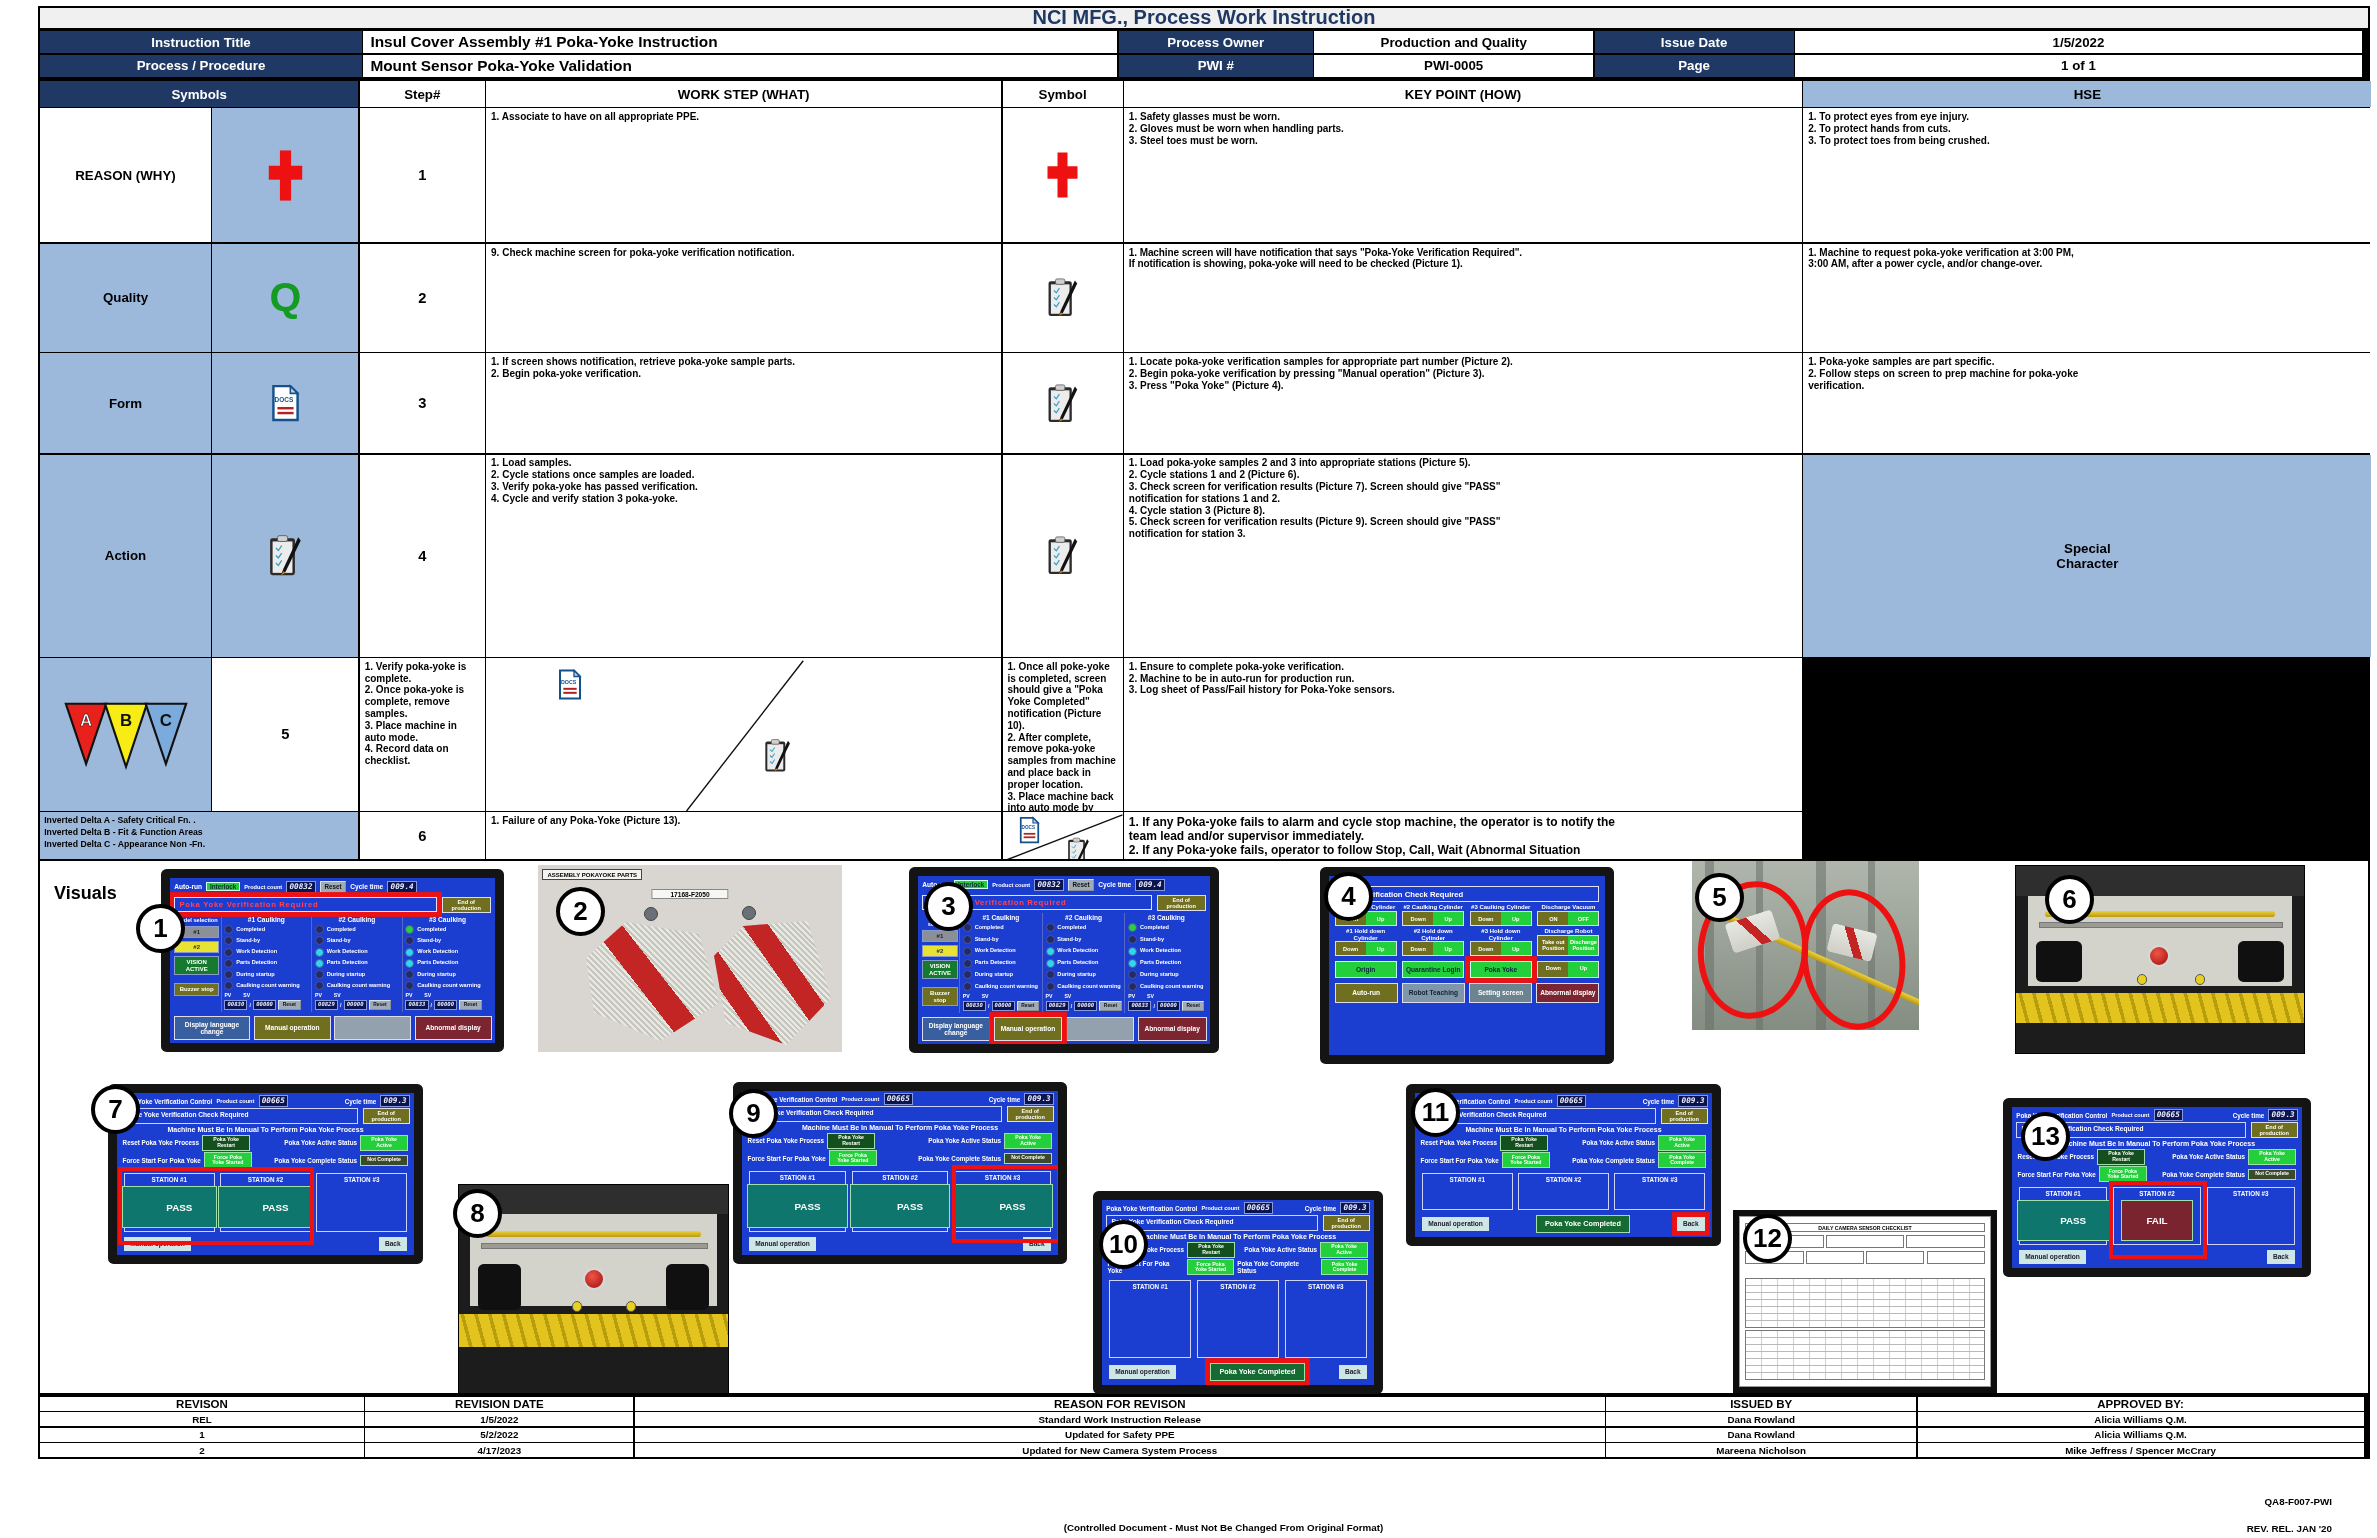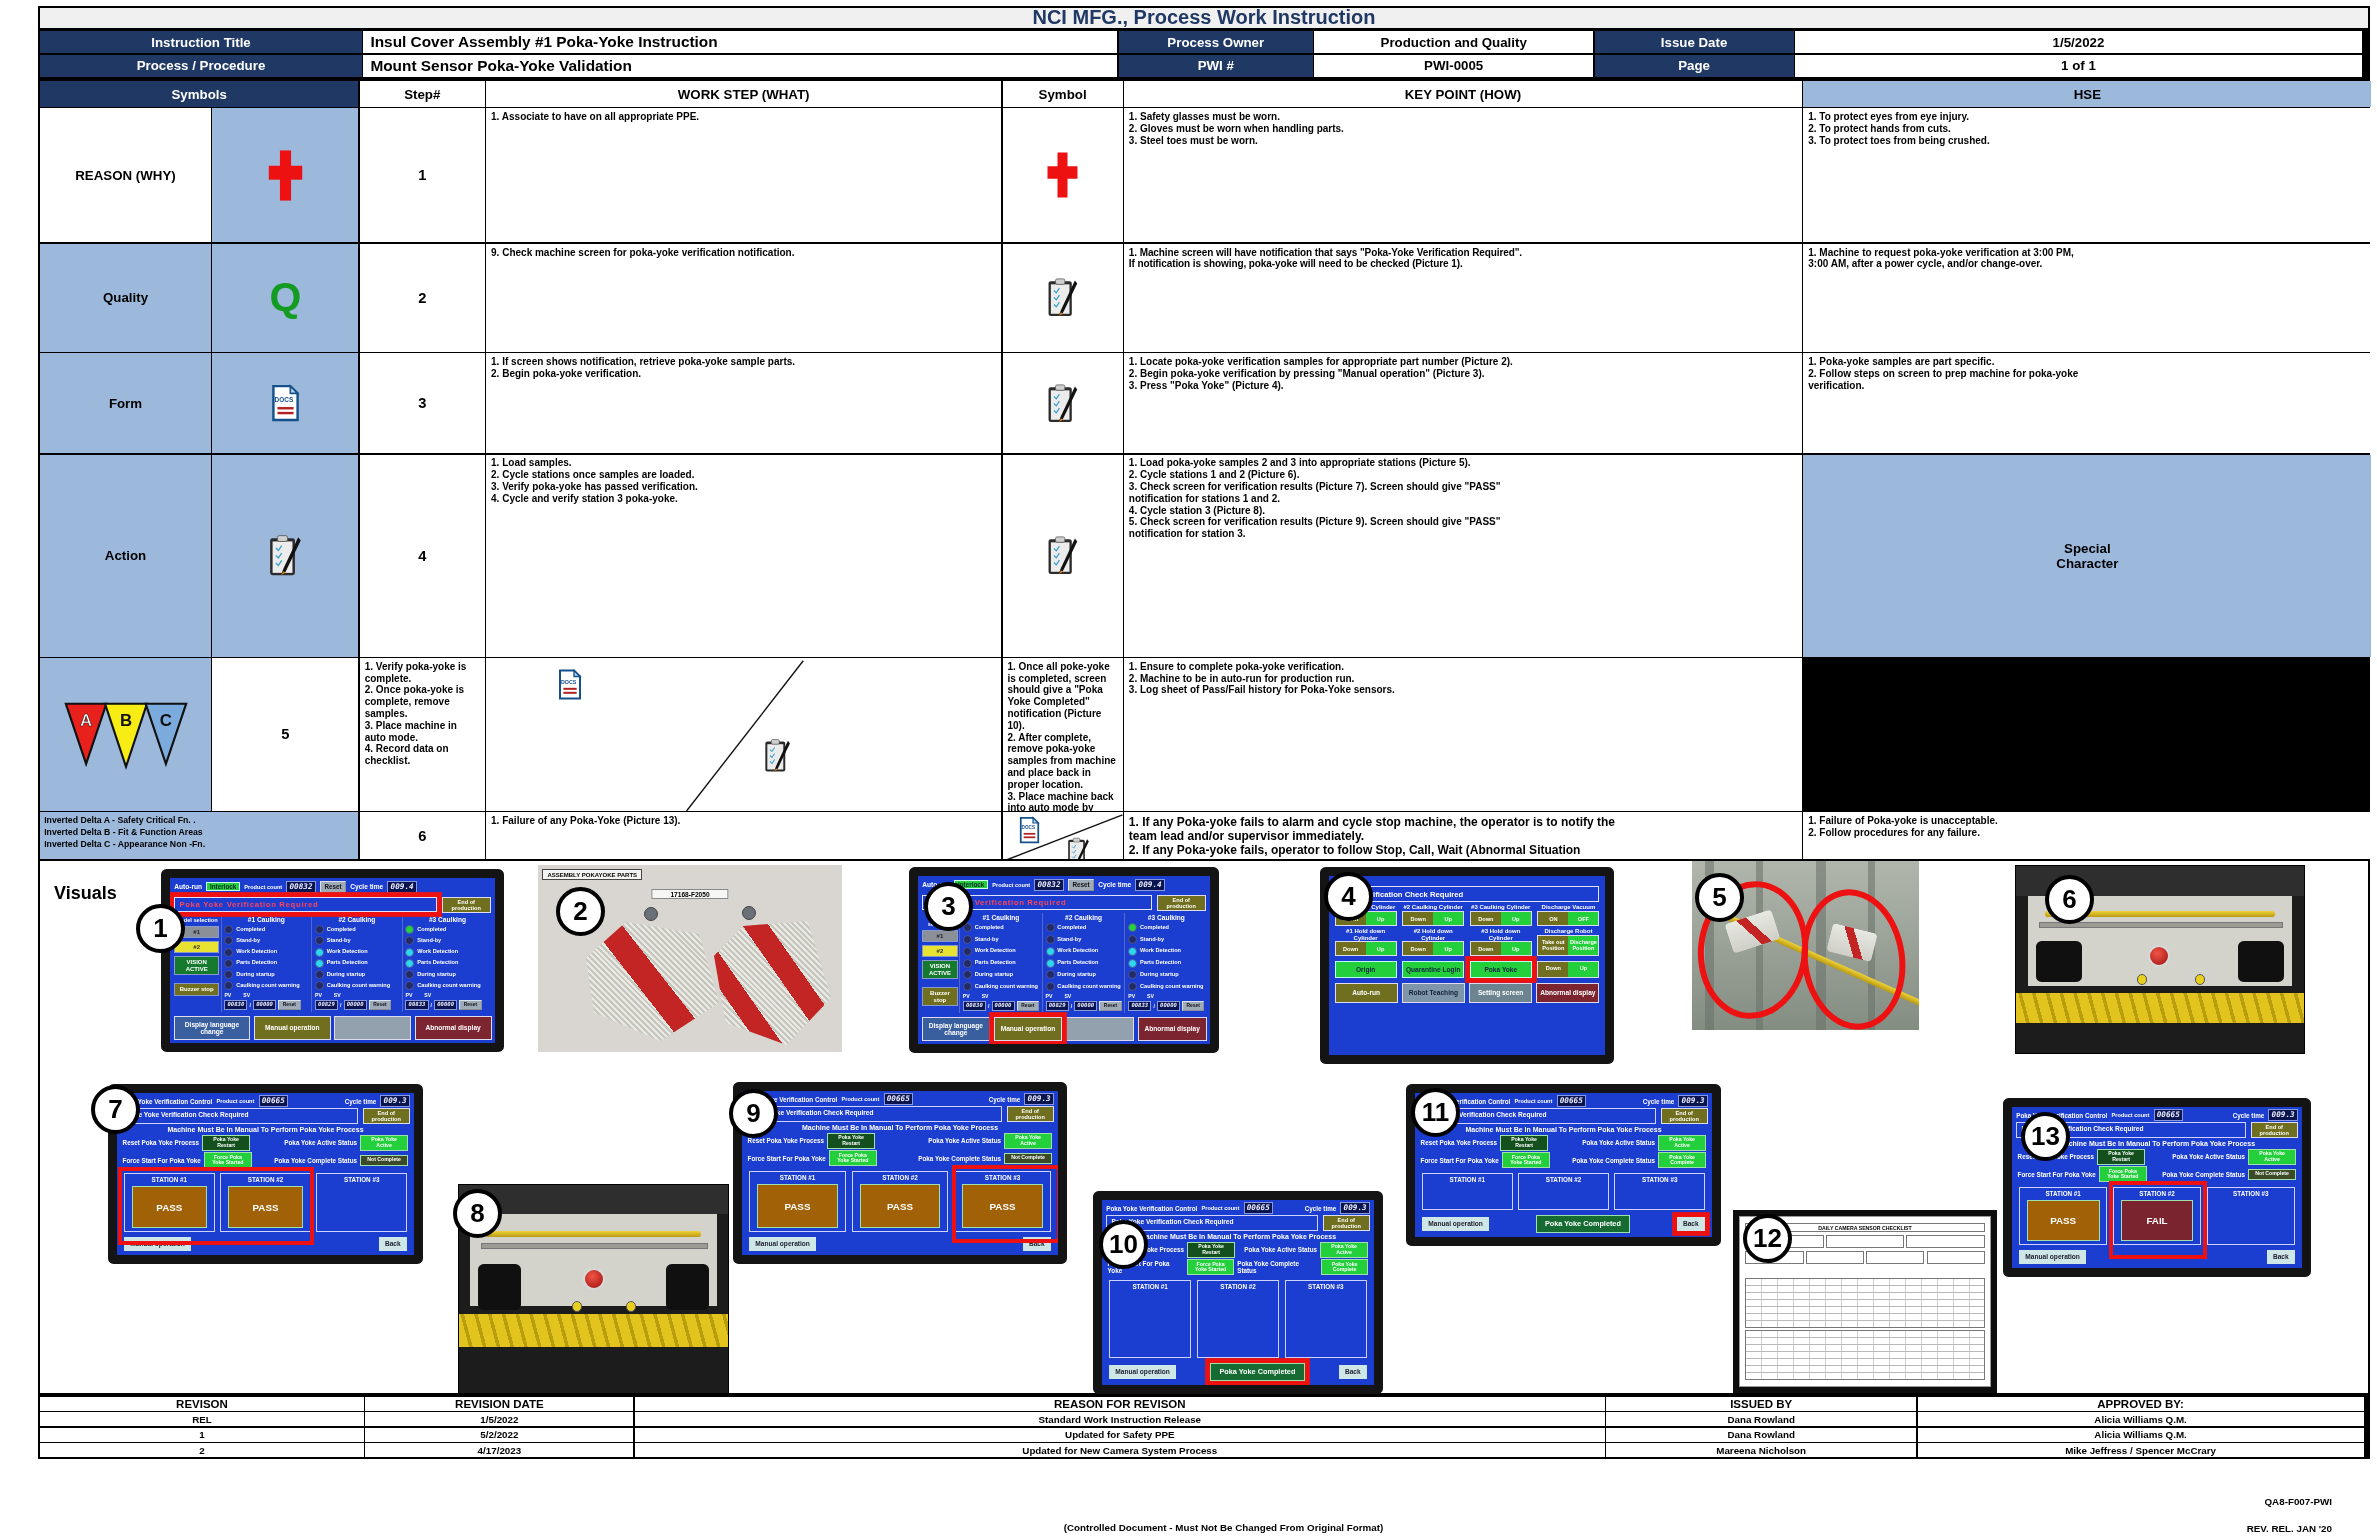--- a/index.html
+++ b/index.html
@@ -95,21 +95,21 @@
   .sc-r{display:flex;align-items:center;padding:0.7px 5.6px;font-size:6.3px;gap:2.8px;}
   .sc-chip{border:0.7px solid #9fe2a9;padding:1.4px 2.8px;font-size:5.2px;text-align:center;line-height:1.1;color:#fff;}
   .c-dkg{background:#14501e;}
   .c-brg{background:#23d03c;}
   .c-not{background:#3c4a28;}
   .sc-stations{flex:1;display:flex;gap:5.6px;padding:3.5px 7px 2.1px;position:relative;}
   .sc-sta{flex:1;border:0.7px solid #cfd4ff;padding:2.8px;display:flex;flex-direction:column;align-items:center;gap:2.8px;
           font-size:6.3px;min-height:24px;}
   .sc-status{width:88%;flex:1;display:flex;align-items:center;justify-content:center;font-size:9.8px;
              border:0.7px solid #9fe2a9;color:#fff;min-height:15.4px;}
-  .st-pass{background:#a16207;}
+  .st-pass{background:#0f766e;padding-left:20px;}
   .st-fail{background:#7a2430;}
   .sta-rb{position:absolute;border:4.2px solid #ee1111;z-index:6;pointer-events:none;}
   .sc-bottom{display:flex;align-items:center;justify-content:space-between;padding:2.8px 7px 4.2px;}
   .pale{background:#cfe6e6;color:#223;padding:3.5px 6.3px;font-size:6.6px;}
   .completed-btn{background:#156B31;border:0.7px solid #9fe2a9;color:#fff;padding:3.5px 8.4px;font-size:7.3px;}
 
   
   .parts-bg{background:#d9d6d1;position:relative;overflow:hidden;width:100%;height:100%;}
   .parts-title{position:absolute;left:4.2px;top:4.2px;background:#f4f4f2;border:1.4px solid #444;font-size:6px;
                font-weight:700;padding:1.4px 4.2px;}
@@ -364,22 +364,20 @@
             <rect x="11" y="2" width="12" height="7" rx="2" fill="#cfcfcf" stroke="#555"></rect>
             <path d="M9 17 l3 3 l4 -6 M9 26 l3 3 l4 -6 M9 35 l3 3 l4 -6" stroke="#3aa0c8" stroke-width="1.6" fill="none"></path>
             <path d="M36 4 L18 42 l-3 8 l6 -5 L39 8 Z" fill="#111"></path>
             <path d="M15 50 l3 -5 l3 2 Z" fill="#c87a1e"></path>
           </svg></span>
     </div>
     <div class="cell body pre" style="font-size:12px">1. If any Poka-yoke fails to alarm and cycle stop machine, the operator is to notify the
 team lead and/or supervisor immediately.
 2. If any Poka-yoke fails, operator to follow Stop, Call, Wait (Abnormal Situation
 Process) and Escalation Process.</div>
-    <div class="cell body pre">1. Failure of Poka-yoke is unacceptable.
-2. Follow procedures for any failure.</div>
   </div>
 
   <div class="abs visuals-box">
     <div class="abs visuals-label" style="left:14px;top:22.4px">Visuals</div>
     <div id="visuals-root"></div>
   </div>
 
   <div class="abs rev-grid">
     <div class="rcell h">REVISON</div>
     <div class="rcell h">REVISION DATE</div>

